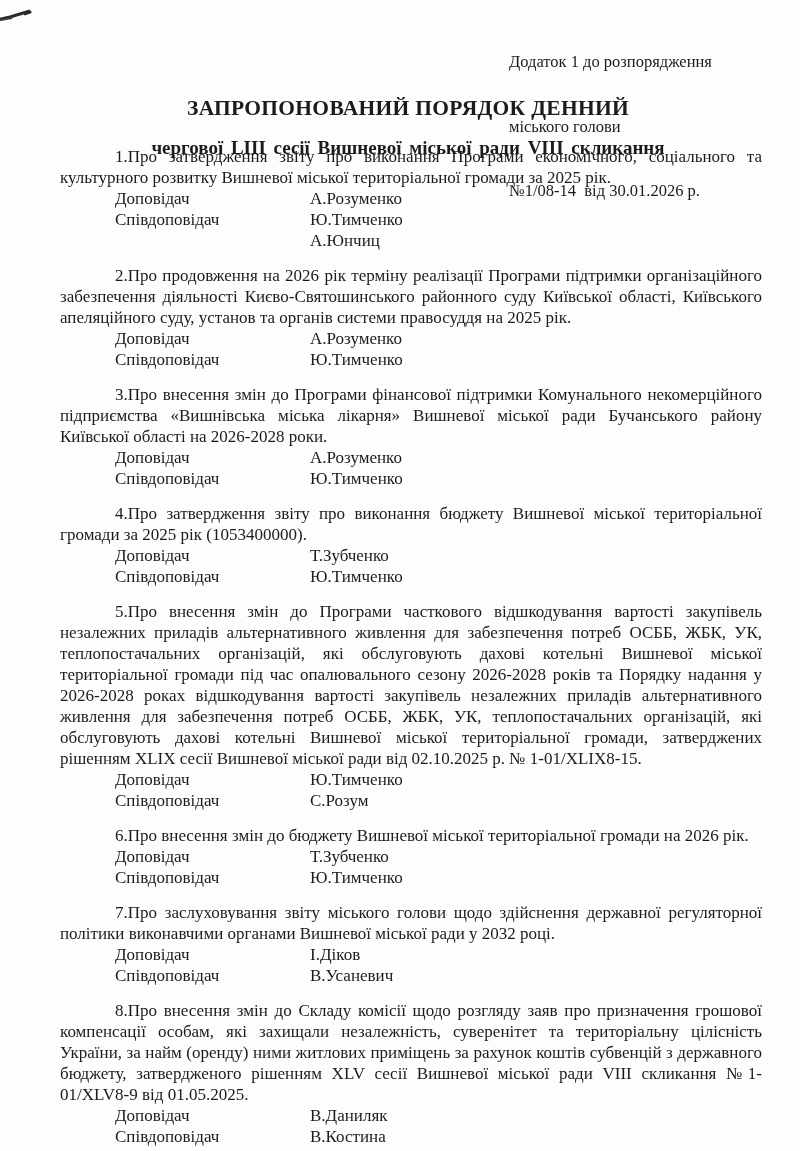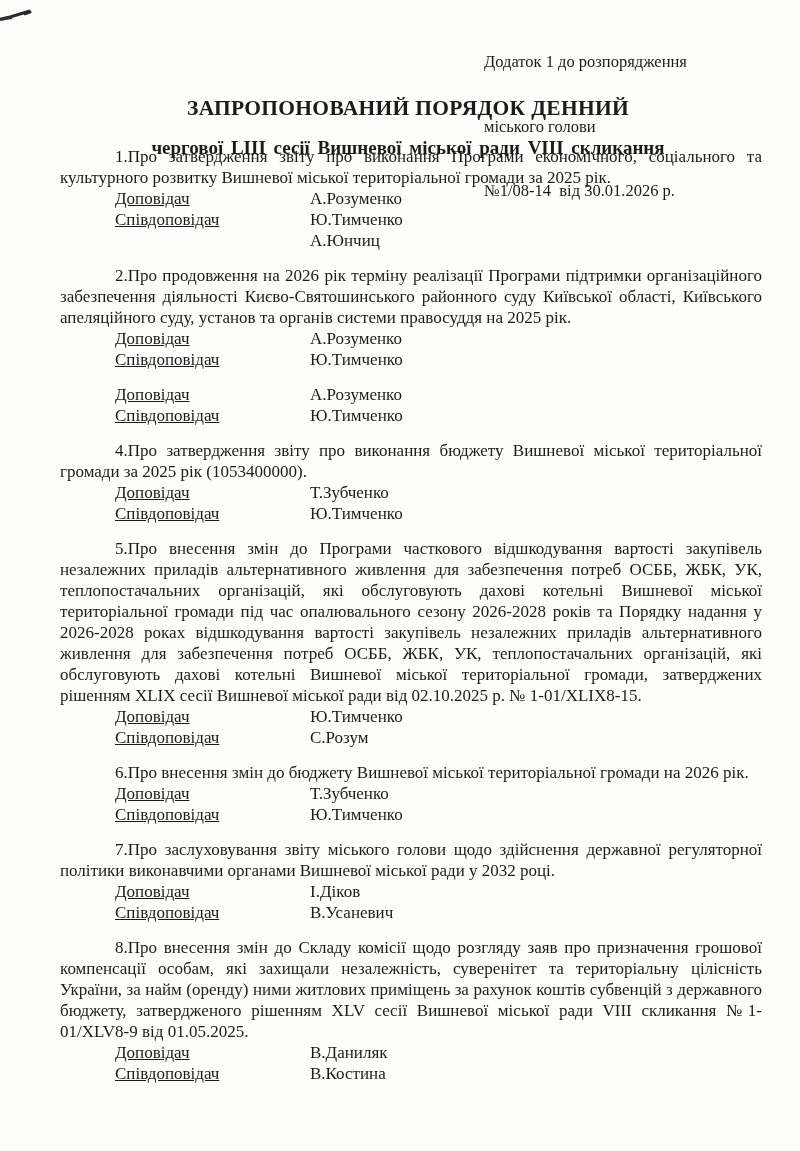--- a/index.html
+++ b/index.html
@@ -20,21 +20,21 @@
     box-sizing: border-box;
   }
   .corner-mark {
     position: absolute;
     top: 8px;
     left: 0;
   }
   .annex {
     position: absolute;
     top: 8px;
-    left: 484px;
+    left: 509px;
     width: 280px;
     font-size: 16.5px;
     line-height: 21.5px;
     white-space: pre;
   }
   .title-block {
     position: absolute;
     top: 80px;
     left: 50px;
     width: 716px;
@@ -68,21 +68,20 @@
     text-indent: 55px;
   }
   .speaker-row {
     display: flex;
   }
   .speaker-label {
     flex: none;
     width: 195px;
     padding-left: 55px;
     box-sizing: content-box;
-    text-decoration: underline;
   }
   .speaker-name {
     flex: 1;
   }
 </style>
 </head>
 <body>
 
 <div class="page">
 
@@ -131,20 +130,21 @@
             <span class="speaker-name">А.Розуменко</span>
           </div>
           <div class="speaker-row">
             <span class="speaker-label">Співдоповідач</span>
             <span class="speaker-name">Ю.Тимченко</span>
           </div>
         </div>
   </section>
 
   <section class="item">
+    <p class="item-text">3.Про внесення змін до Програми фінансової підтримки Комунального некомерційного підприємства «Вишнівська міська лікарня» Вишневої міської ради Бучанського району Київської області на 2026-2028 роки.</p>
     <div class="speakers">
           <div class="speaker-row">
             <span class="speaker-label">Доповідач</span>
             <span class="speaker-name">А.Розуменко</span>
           </div>
           <div class="speaker-row">
             <span class="speaker-label">Співдоповідач</span>
             <span class="speaker-name">Ю.Тимченко</span>
           </div>
         </div>

